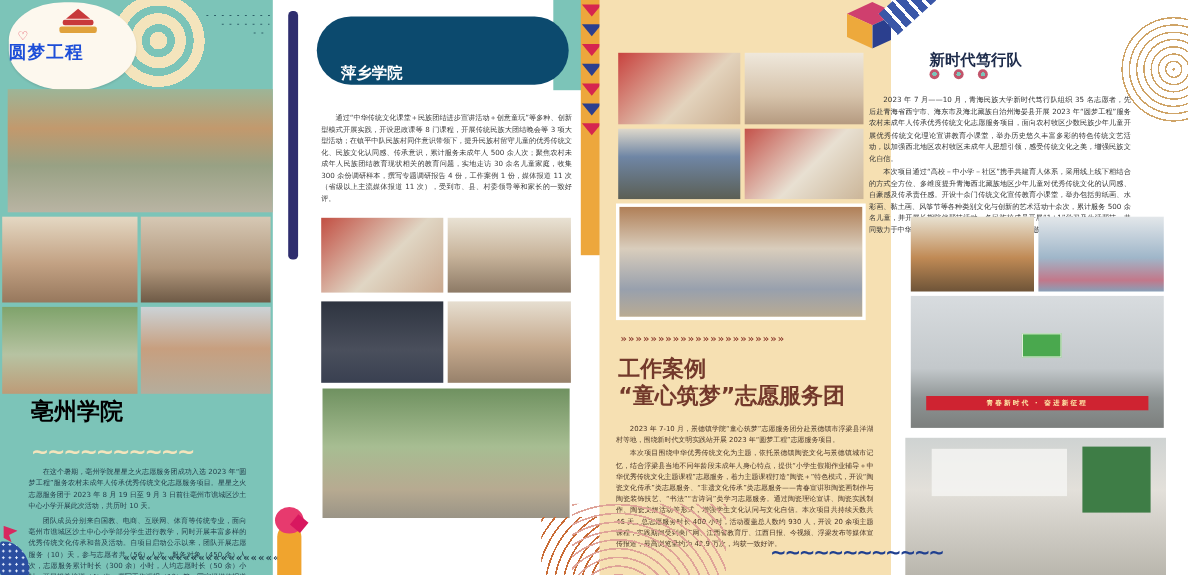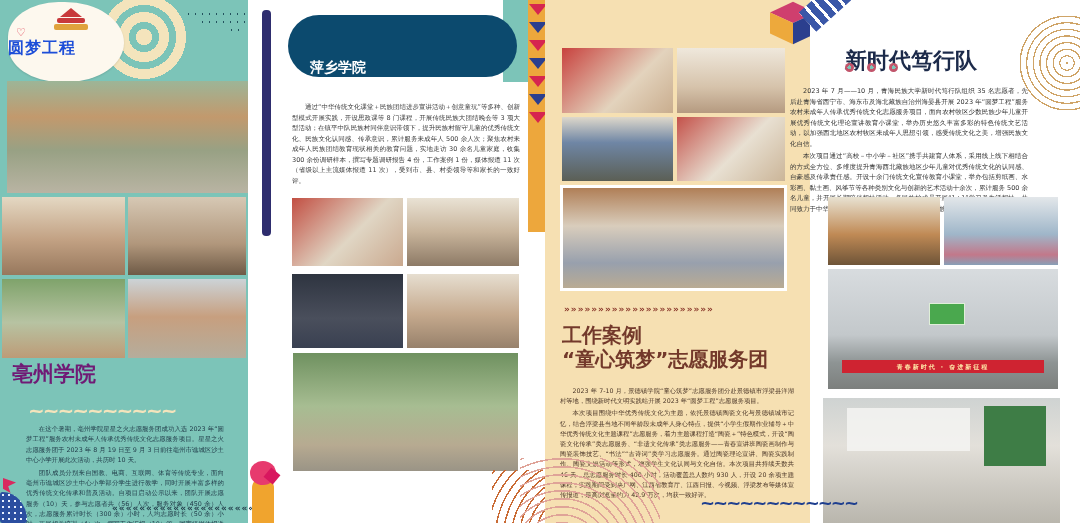--- a/index.html
+++ b/index.html
@@ -80,21 +80,21 @@
       <span class="pagoda-base"></span>
       <div class="logotext">圆梦工程</div>
     </div>
 
     <div class="photo" style="left:7px;top:81px;width:241px;height:112px;background:linear-gradient(180deg,#9db597 0%,#c2996d 32%,#98a184 62%,#b9b4a3 100%);"></div>
     <div class="photo" style="left:2px;top:197px;width:123px;height:78px;background:linear-gradient(180deg,#e4d8c3,#c2a183 55%,#97785d);"></div>
     <div class="photo" style="left:128px;top:197px;width:118px;height:78px;background:linear-gradient(180deg,#d6c8b4,#b1977c 60%,#6e5a46);"></div>
     <div class="photo" style="left:2px;top:279px;width:123px;height:79px;background:linear-gradient(180deg,#7fa36b,#b7c3a2 55%,#bd9b77);"></div>
     <div class="photo" style="left:128px;top:279px;width:118px;height:79px;background:linear-gradient(180deg,#ccd3d7,#c79f7f 48%,#b5ad9c);"></div>
 
-    <div class="hline" style="left:12px;top:360px;font-size:21px;color:#701a75;">亳州学院</div>
+    <div class="hline" style="left:28px;top:360px;font-size:21px;color:#000000;">亳州学院</div>
     <div class="wave" style="left:28px;top:398px;font-size:20px;color:#f4e4bc;">~~~~~~~~~~</div>
 
     <div class="para" style="left:26px;top:424px;width:198px;font-size:6.4px;color:#24404d;">
       <p>在这个暑期，亳州学院星星之火志愿服务团成功入选 2023 年“圆梦工程”服务农村未成年人传承优秀传统文化志愿服务项目。星星之火志愿服务团于 2023 年 8 月 19 日至 9 月 3 日前往亳州市谯城区沙土中心小学开展此次活动，共历时 10 天。</p>
       <p>团队成员分别来自国教、电商、互联网、体育等传统专业，面向亳州市谯城区沙土中心小学部分学生进行教学，同时开展丰富多样的优秀传统文化传承和普及活动。自项目启动公示以来，团队开展志愿服务（10）天，参与志愿者共（56）人次，服务对象（450 余）人次，志愿服务累计时长（300 余）小时，人均志愿时长（50 余）小时，开展相关培训（4）次，撰写工作汇报（10）篇，国家级媒体报道（1）次，其中省级主流媒体报道（6）次，市级媒体报道（3）次，校级主流媒体报道（20）次，系级主流媒体报道（10）次，活动受到当地学校和家长的一致好评。</p>
     </div>
     <div class="chevrow" style="left:112px;top:503px;font-size:9px;color:#24404d;">««««««««««««««««««««««««</div>
 
     <div class="abs redflag"></div>
     <div class="abs bluefan"></div>
@@ -152,21 +152,21 @@
   <div class="rings" style="left:520px;top:458px;width:140px;height:65px;background:repeating-radial-gradient(circle at 30% 150%,#dfa398 0 1.5px,rgba(0,0,0,0) 1.5px 8px);"></div>
 
   <div class="cubeface cube-top"></div>
   <div class="cubeface cube-left"></div>
   <div class="cubeface cube-right"></div>
 
   <div id="panel4" class="abs"></div>
   <div class="abs ribbon"></div>
   <div class="rings" style="left:1016px;top:12px;width:102px;height:102px;background:repeating-radial-gradient(circle at 50% 50%,#cfa467 0 1.3px,rgba(0,0,0,0) 1.3px 6.6px);border-radius:50%;"></div>
 
-  <div class="hline" style="left:845px;top:46px;font-size:22px;color:#1c2a4a;">新时代笃行队</div>
+  <div class="hline" style="left:845px;top:46px;font-size:14px;color:#1c2a4a;">新时代笃行队</div>
   <div class="abs flowericons">
     <span class="flowericon"></span>
     <span class="flowericon"></span>
     <span class="flowericon"></span>
   </div>
 
   <div class="para" style="left:790px;top:86px;width:238px;font-size:6.5px;color:#333333;">
     <p>2023 年 7 月——10 月，青海民族大学新时代笃行队组织 35 名志愿者，先后赴青海省西宁市、海东市及海北藏族自治州海晏县开展 2023 年“圆梦工程”服务农村未成年人传承优秀传统文化志愿服务项目，面向农村牧区少数民族少年儿童开展优秀传统文化理论宣讲教育小课堂，举办历史悠久丰富多彩的特色传统文艺活动，以加强西北地区农村牧区未成年人思想引领，感受传统文化之美，增强民族文化自信。</p>
     <p>本次项目通过“高校－中小学－社区”携手共建育人体系，采用线上线下相结合的方式全方位、多维度提升青海西北藏族地区少年儿童对优秀传统文化的认同感、自豪感及传承责任感。开设十余门传统文化宣传教育小课堂，举办包括剪纸画、水彩画、黏土画、风筝节等各种类别文化与创新的艺术活动十余次，累计服务 500 余名儿童，并开展长期陪伴帮扶活动，各民族校成员开展“1+1”学习及生活帮扶，共同致力于中华优秀传统文化的大力弘扬，铸牢中华民族共同体意识。</p>
   </div>

